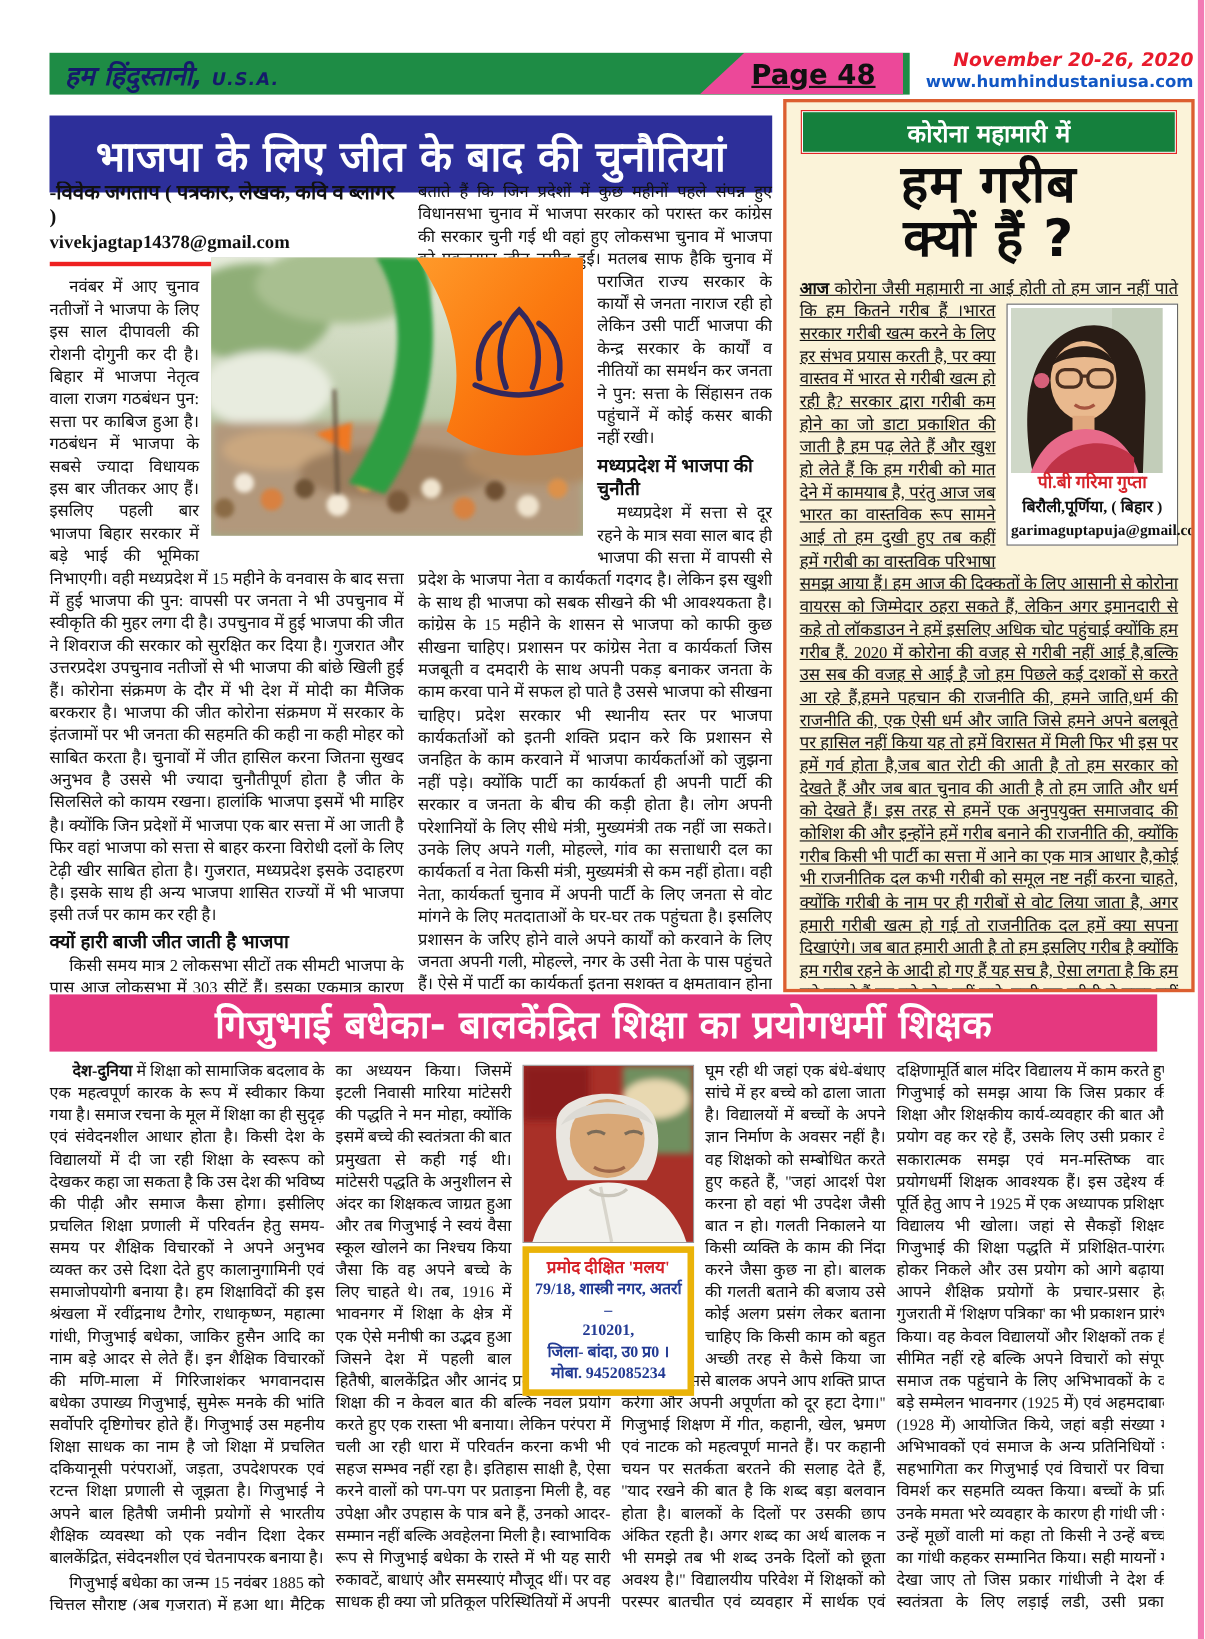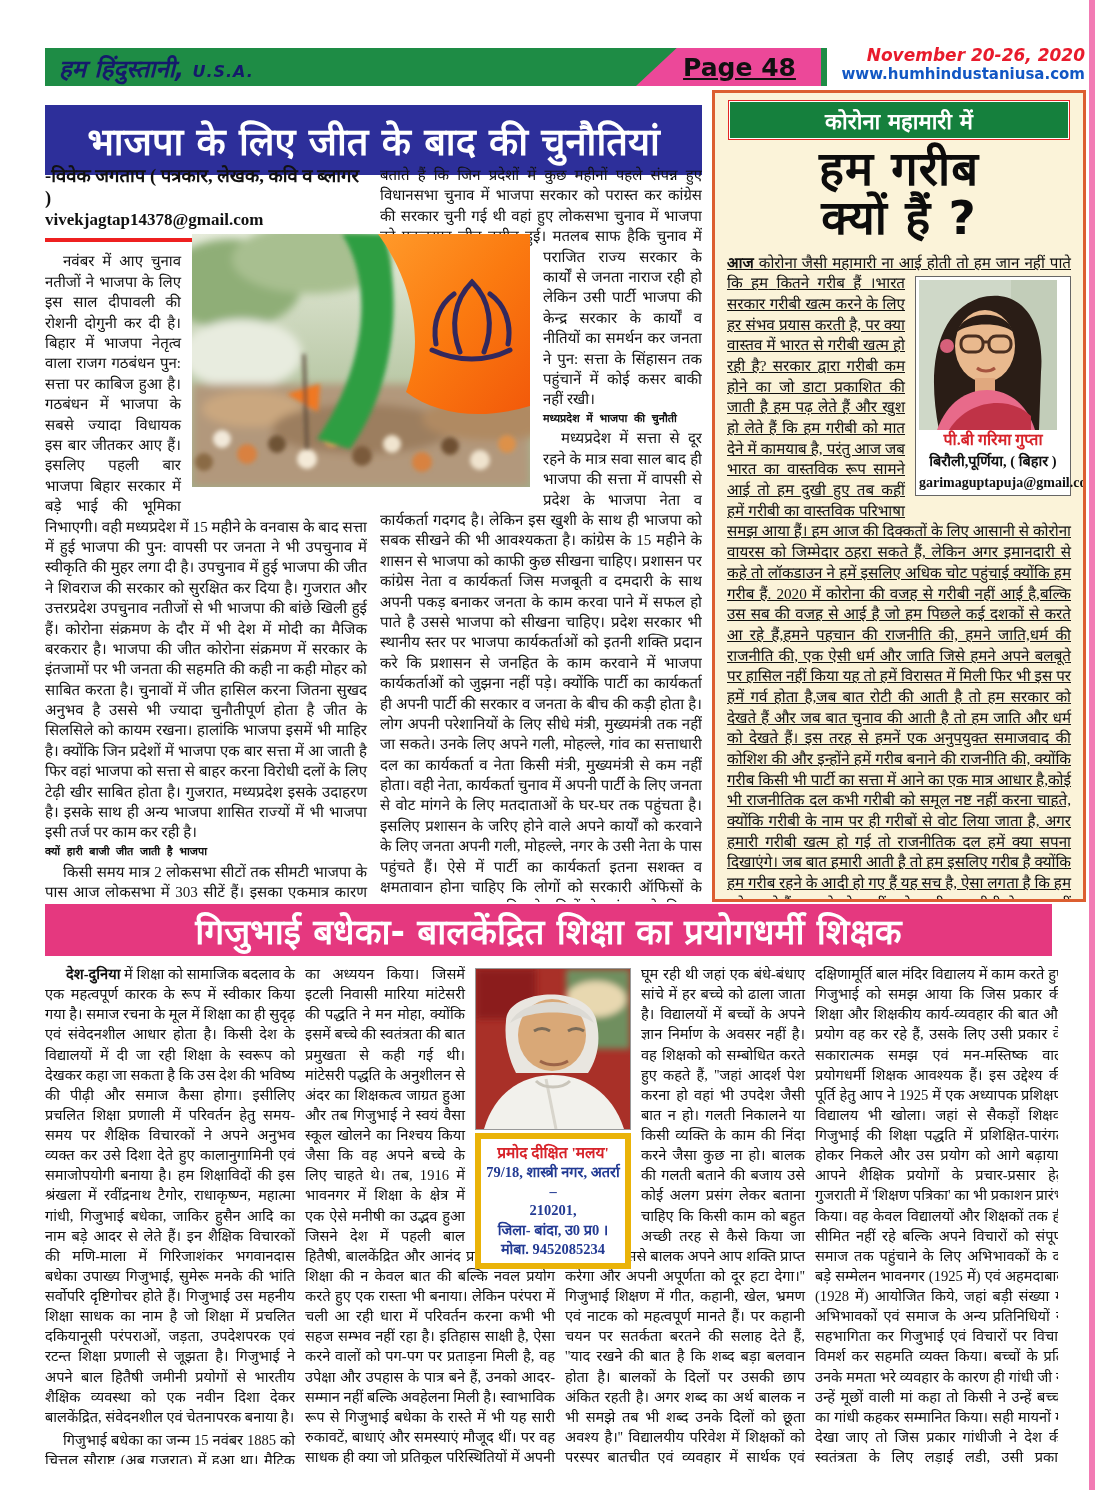--- a/index.html
+++ b/index.html
@@ -23,21 +23,21 @@
            font-family:"DejaVu Sans",sans-serif;font-weight:bold;font-size:38px;white-space:nowrap;}
   
   .top-article{position:absolute;left:45px;top:165px;width:657px;height:737px;overflow:hidden;
                display:flex;gap:13px;}
   .tcol{width:322px;flex:0 0 322px;}
   .byline-name{font-weight:bold;font-size:18.5px;line-height:1.2;}
   .byline-mail{font-weight:bold;font-size:17px;line-height:1.3;}
   .red-rule{width:318px;height:4px;background:#ee2020;margin:7px 0 9px;}
   .tcol p{margin:0 0 3px;font-size:15px;line-height:1.36;text-align:justify;}
   .ind{text-indent:18px;}
-  .sub{font-family:Liberation Mono, monospace;font-weight:bold;font-size:11px;margin:3px 0 2px;line-height:1.25;}
+  .sub{font-family:Liberation Sans, sans-serif;font-weight:bold;font-size:17px;margin:3px 0 2px;line-height:1.25;}
   .spacerA{float:right;width:178px;height:258px;margin:0 0 4px 8px;}
   .spacerB{float:left;width:155px;height:250px;margin:0 8px 4px 0;}
   
   .flag-photo{position:absolute;left:192px;top:234px;width:338px;height:253px;z-index:6;background:#cdd6c2;}
   
   .sidebar{position:absolute;left:712px;top:90px;width:374px;height:812px;box-sizing:border-box;
            background:#fbf3d9;border:3px solid #dc5e30;padding:8px 12px;overflow:hidden;}
   .corona{background:#15803d;border:1px solid #fff;outline:1px solid #e42525;color:#fff;text-align:center;
           font-family:"DejaVu Sans",sans-serif;font-weight:bold;font-size:22px;padding:3px 0;margin:0 2px 6px;}
   .garib{color:#0c0c0c;text-align:center;font-family:"DejaVu Sans",sans-serif;font-weight:bold;

